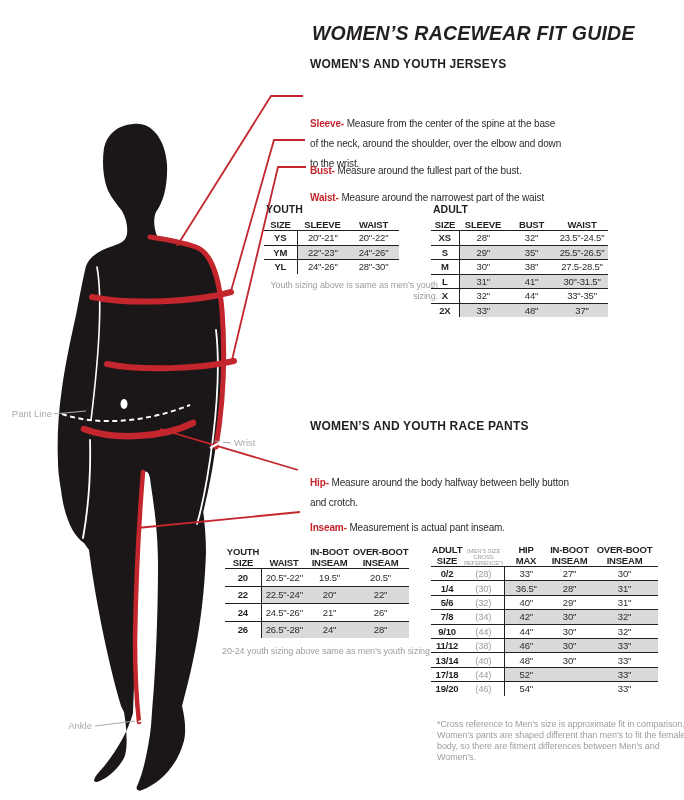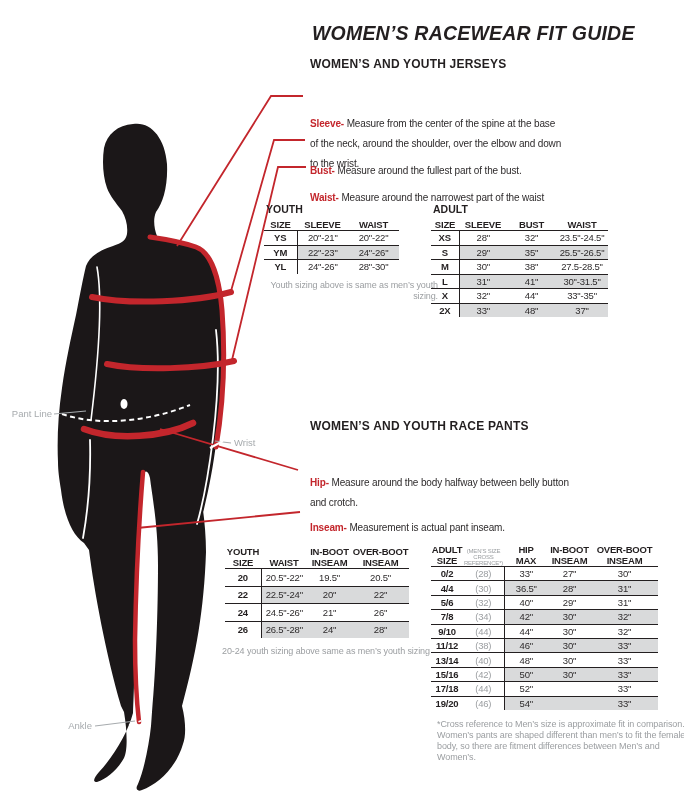--- a/index.html
+++ b/index.html
@@ -321,21 +321,21 @@
       </thead>
     <tbody>
         <tr>
           <td>0/2</td>
           <td>(28)</td>
           <td>33"</td>
           <td>27"</td>
           <td>30"</td>
         </tr>
         <tr>
-          <td>4/4</td>
+          <td>1/4</td>
           <td>(30)</td>
           <td>36.5"</td>
           <td>28"</td>
           <td>31"</td>
         </tr>
         <tr>
           <td>5/6</td>
           <td>(32)</td>
           <td>40"</td>
           <td>29"</td>
@@ -363,27 +363,20 @@
           <td>33"</td>
         </tr>
         <tr>
           <td>13/14</td>
           <td>(40)</td>
           <td>48"</td>
           <td>30"</td>
           <td>33"</td>
         </tr>
         <tr>
-          <td>15/16</td>
-          <td>(42)</td>
-          <td>50"</td>
-          <td>30"</td>
-          <td>33"</td>
-        </tr>
-        <tr>
           <td>17/18</td>
           <td>(44)</td>
           <td>52"</td>
           <td></td>
           <td>33"</td>
         </tr>
         <tr>
           <td>19/20</td>
           <td>(46)</td>
           <td>54"</td>

